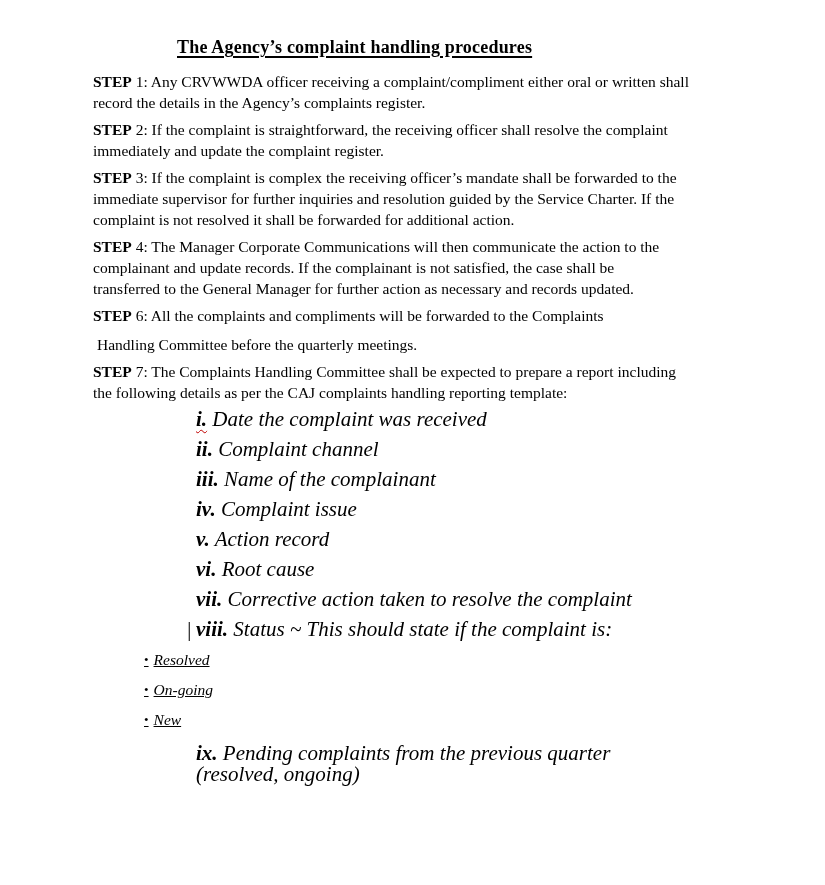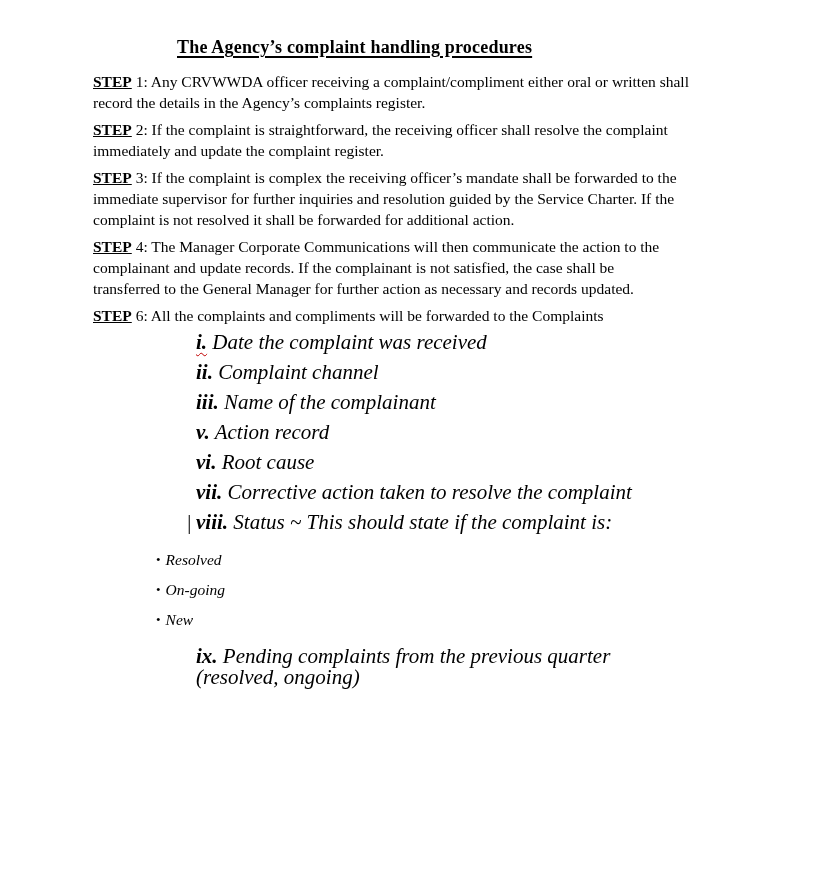--- a/index.html
+++ b/index.html
@@ -31,21 +31,20 @@
     text-underline-offset: 3px;
     letter-spacing: 0.2px;
   }
   p.step {
     font-size: 15.5px;
     line-height: 21px;
     margin: 0 0 6px 0;
   }
   p.step .step-label {
     font-weight: bold;
-    text-decoration: underline;
   }
   p.step .ptext {
     white-space: pre-line;
   }
   p.cont {
     margin-top: 8px;
     padding-left: 4px;
   }
   .s7list {
     margin: 6px 0 0 0;
@@ -60,23 +59,24 @@
   }
   .numeral {
     font-weight: bold;
     font-style: italic;
   }
   .misspelled {
     text-decoration: underline wavy #c00000 1px;
     text-underline-offset: 2.5px;
   }
   .bullets {
-    margin: 16px;
+    margin: 4px;
     padding: 0 0 0 47px;
     list-style: none;
+    text-decoration: underline;
   }
   .bullets .bitem {
     font-style: italic;
     font-size: 15.5px;
     line-height: 21px;
     margin: 0 0 9px 0;
   }
   .bullet-marker {
     font-style: normal;
     font-size: 13px;
@@ -108,26 +108,30 @@
 immediate supervisor for further inquiries and resolution guided by the Service Charter. If the
 complaint is not resolved it shall be forwarded for additional action.</span></p>
 
   <p class="step"><b class="step-label">STEP</b><span> 4: </span><span class="ptext">The Manager Corporate Communications will then communicate the action to the
 complainant and update records. If the complainant is not satisfied, the case shall be
 transferred to the General Manager for further action as necessary and records updated.</span></p>
 
 
   <p class="step"><b class="step-label">STEP</b><span> 6: </span><span class="ptext">All the complaints and compliments will be forwarded to the Complaints</span></p>
 
+  <p class="step cont"><span class="ptext">Handling Committee before the quarterly meetings.</span></p>
 
+  <p class="step"><b class="step-label">STEP</b><span> 7: </span><span class="ptext">The Complaints Handling Committee shall be expected to prepare a report including
+the following details as per the CAJ complaints handling reporting template:</span></p>
 
   <ul class="s7list">
     <li class="item"><span class="numeral misspelled">i.</span> <span>Date the complaint was received</span></li>
     <li class="item"><span class="numeral">ii.</span> <span>Complaint channel</span></li>
     <li class="item"><span class="numeral">iii.</span> <span>Name of the complainant</span></li>
+    <li class="item"><span class="numeral">iv.</span> <span>Complaint issue</span></li>
     <li class="item"><span class="numeral">v.</span> <span>Action record</span></li>
     <li class="item"><span class="numeral">vi.</span> <span>Root cause</span></li>
     <li class="item"><span class="numeral">vii.</span> <span>Corrective action taken to resolve the complaint</span></li>
     <li class="item"><span class="cursor">|</span><span class="numeral">viii.</span> <span>Status ~ This should state if the complaint is:</span></li>
   </ul>
 
   <ul class="bullets">
     <li class="bitem"><span class="bullet-marker">•</span><span>Resolved</span></li>
     <li class="bitem"><span class="bullet-marker">•</span><span>On-going</span></li>
     <li class="bitem"><span class="bullet-marker">•</span><span>New</span></li>

